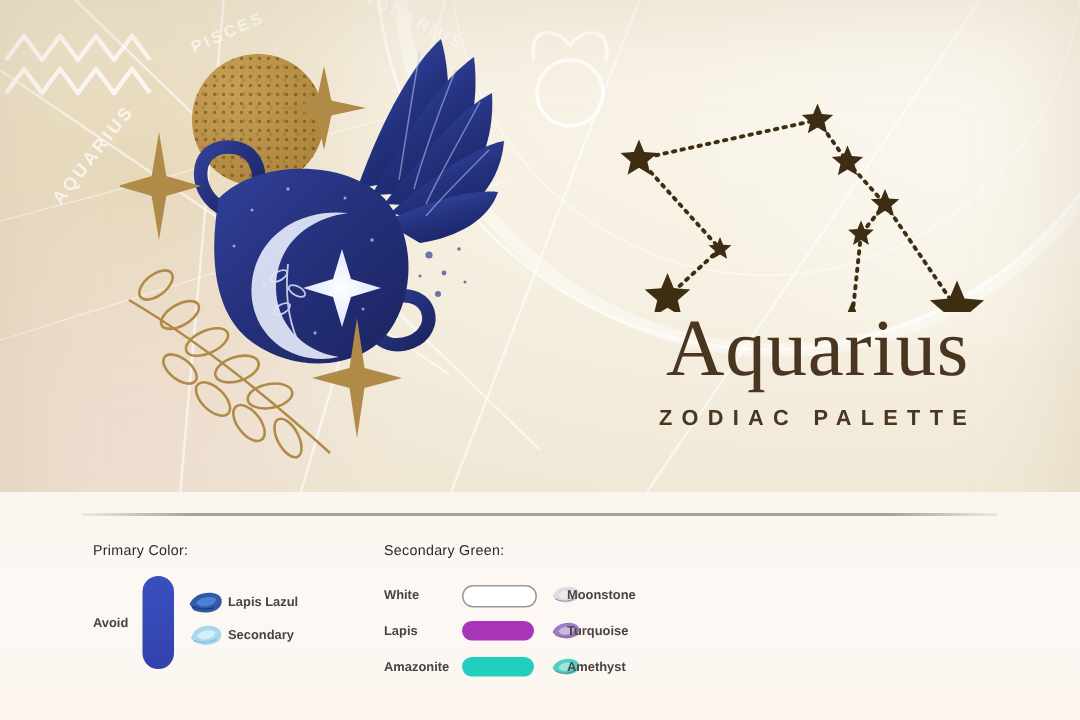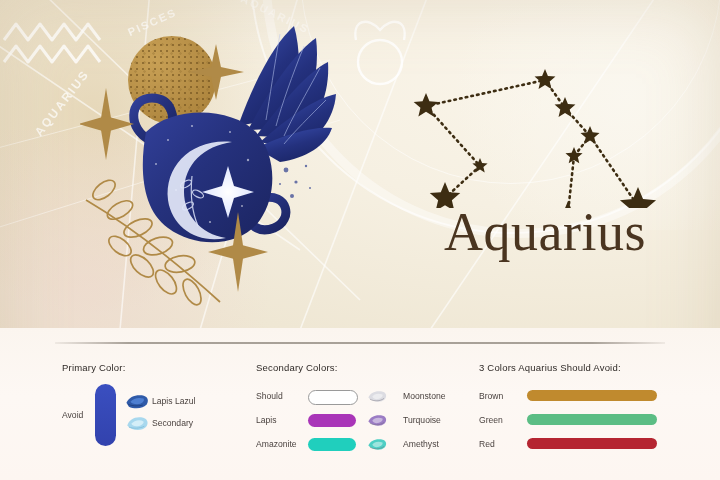--- a/index.html
+++ b/index.html
@@ -73,37 +73,37 @@
   
   #bottom{
     position:absolute;left:0;bottom:0;width:720px;height:152px;
     background:linear-gradient(180deg,#fbf5ef 0%,#fdf8f4 45%,#fdf6f1 100%);
   }
   #divider{position:absolute;left:55px;top:14px;width:610px;height:2px;
     background:linear-gradient(90deg,rgba(170,160,150,.15),rgba(140,132,122,.75) 12%,rgba(140,132,122,.75) 88%,rgba(170,160,150,.15));}
   .col-head{
     position:absolute;font-size:9.5px;font-weight:400;color:#2f2a27;letter-spacing:.2px;
   }
-  .swatch-label{font-size:8.6px;color:#4b4340;font-weight:400;}
+  .swatch-label{font-size:8.6px;color:#4b4340;font-weight:700;}
   .pill{border-radius:40px;display:block;}
   
   #primary{position:absolute;left:62px;top:34px;width:190px;height:100px;}
   #primary .blue-cap{
     position:absolute;left:33px;top:22px;width:21px;height:62px;border-radius:12px;
     background:linear-gradient(180deg,#4254c6,#3545b2);
   }
   #primary .blue-text{position:absolute;left:0px;top:48px;}
   .gem{position:absolute;width:26px;height:18px;}
   
   #secondary{position:absolute;left:256px;top:34px;width:210px;height:100px;}
   .sec-row{position:absolute;left:0;width:210px;height:16px;}
   .sec-name{position:absolute;left:0;top:3px;}
   .sec-pill{position:absolute;left:52px;top:2px;width:48px;height:13px;}
   .sec-gem{position:absolute;left:110px;top:0px;width:22px;height:16px;}
-  .sec-stone{position:absolute;left:147px;top:3px;}
+  .sec-stone{position:absolute;left:122px;top:3px;}
   
   #avoid{position:absolute;left:479px;top:34px;width:200px;height:100px;}
   .av-row{position:absolute;left:0;width:200px;height:18px;}
   .av-name{position:absolute;left:0;top:3px;}
   .av-bar{position:absolute;left:48px;top:2px;width:130px;height:11px;border-radius:8px;}
 </style>
 </head>
 <body>
 
 <div id="card">
@@ -265,20 +265,21 @@
         <path d="M184.00,119.00L186.38,124.72L192.56,125.22L187.85,129.25L189.29,135.28L184.00,132.05L178.71,135.28L180.15,129.25L175.44,125.22L181.62,124.72Z" fill="#3d2d12"></path>
         <path d="M90.00,130.00L92.12,135.09L97.61,135.53L93.42,139.11L94.70,144.47L90.00,141.60L85.30,144.47L86.58,139.11L82.39,135.53L87.88,135.09Z" fill="#3d2d12"></path>
         <path d="M55.00,154.00L59.23,164.18L70.22,165.06L61.85,172.22L64.40,182.94L55.00,177.20L45.60,182.94L48.15,172.22L39.78,165.06L50.77,164.18Z" fill="#3d2d12"></path>
         <path d="M178.00,173.00L181.17,180.63L189.41,181.29L183.14,186.67L185.05,194.71L178.00,190.40L170.95,194.71L172.86,186.67L166.59,181.29L174.83,180.63Z" fill="#3d2d12"></path>
         <path d="M248.00,159.00L253.03,171.08L266.07,172.13L256.13,180.64L259.17,193.37L248.00,186.55L236.83,193.37L239.87,180.64L229.93,172.13L242.97,171.08Z" fill="#3d2d12"></path>
       </svg>
   </div>
 
   <div id="title-block">
     <h1 id="zodiac-title">Aquarius</h1>
+    <div id="zodiac-sub">ZODIAC PALETTE</div>
   </div>
 
   <div id="bottom">
     <div id="divider"></div>
 
     <div id="primary">
       <div class="col-head" style="left:0;top:0;">Primary Color:</div>
       <div class="blue-cap" style="background: linear-gradient(rgb(58, 79, 192), rgb(50, 66, 173));"></div>
       <div class="swatch-label blue-text">Avoid</div>
 
@@ -291,24 +292,24 @@
 
       <svg class="gem" style="left:62px;top:52px;" viewBox="0 0 32 22">
         <path d="M4 14 C6 7, 13 3, 21 4 C29 5, 31 11, 27 16 C22 21, 10 21, 4 14 Z" fill="#a8d8ee"></path>
         <path d="M9 12 C12 8, 19 6, 24 9 C25 12, 20 15, 15 15 C12 15, 10 14, 9 12 Z" fill="#d4eef8"></path>
         <path d="M6 16 C11 18, 19 18, 25 15" stroke="#7fbdd9" stroke-width="1" fill="none"></path>
       </svg>
       <div class="swatch-label" style="position:absolute;left:90px;top:56px;">Secondary</div>
     </div>
 
     <div id="secondary">
-      <div class="col-head" style="left:0;top:0;">Secondary Colors:</div>
+      <div class="col-head" style="left:0;top:0;">Secondary Green:</div>
       <div id="sec-rows">
           <div class="sec-row" style="top: 26px;">
-            <div class="swatch-label sec-name">Should</div>
+            <div class="swatch-label sec-name">White</div>
             <div class="pill sec-pill" style="background: rgb(255, 255, 255); height: 13px; border-radius: 8px; border: 1px solid rgb(154, 154, 154);"></div>
             <svg viewBox="0 0 28 20" class="sec-gem">
               <path d="M3 12 C5 6, 12 3, 19 4 C26 5, 27 10, 24 14 C19 19, 8 18, 3 12 Z" fill="#dcdce2"></path>
               <path d="M8 11 C10 7, 16 6, 21 8 C22 11, 18 14, 13 14 C10 14, 9 12, 8 11 Z" fill="#ffffff" opacity=".45"></path>
               <path d="M5 14 C10 17, 18 17, 23 13" stroke="#6d6a77" stroke-width=".9" fill="none" opacity=".6"></path>
             </svg>
             <div class="swatch-label sec-stone">Moonstone</div>
           </div>
           <div class="sec-row" style="top: 50px;">
             <div class="swatch-label sec-name">Lapis</div>
@@ -326,31 +327,14 @@
             <svg viewBox="0 0 28 20" class="sec-gem">
               <path d="M3 12 C5 6, 12 3, 19 4 C26 5, 27 10, 24 14 C19 19, 8 18, 3 12 Z" fill="#4ecfc4"></path>
               <path d="M8 11 C10 7, 16 6, 21 8 C22 11, 18 14, 13 14 C10 14, 9 12, 8 11 Z" fill="#ffffff" opacity=".45"></path>
               <path d="M5 14 C10 17, 18 17, 23 13" stroke="#6d6a77" stroke-width=".9" fill="none" opacity=".6"></path>
             </svg>
             <div class="swatch-label sec-stone">Amethyst</div>
           </div>
         </div>
     </div>
 
-    <div id="avoid">
-      <div class="col-head" style="left:0;top:0;">3 Colors Aquarius Should Avoid:</div>
-      <div id="av-rows">
-          <div class="av-row" style="top: 26px;">
-            <div class="swatch-label av-name">Brown</div>
-            <div class="pill av-bar" style="background: rgb(192, 138, 46);"></div>
-          </div>
-          <div class="av-row" style="top: 50px;">
-            <div class="swatch-label av-name">Green</div>
-            <div class="pill av-bar" style="background: rgb(91, 189, 132);"></div>
-          </div>
-          <div class="av-row" style="top: 74px;">
-            <div class="swatch-label av-name">Red</div>
-            <div class="pill av-bar" style="background: rgb(181, 37, 49);"></div>
-          </div>
-        </div>
-    </div>
   </div>
 </div>
 
 </body></html>

